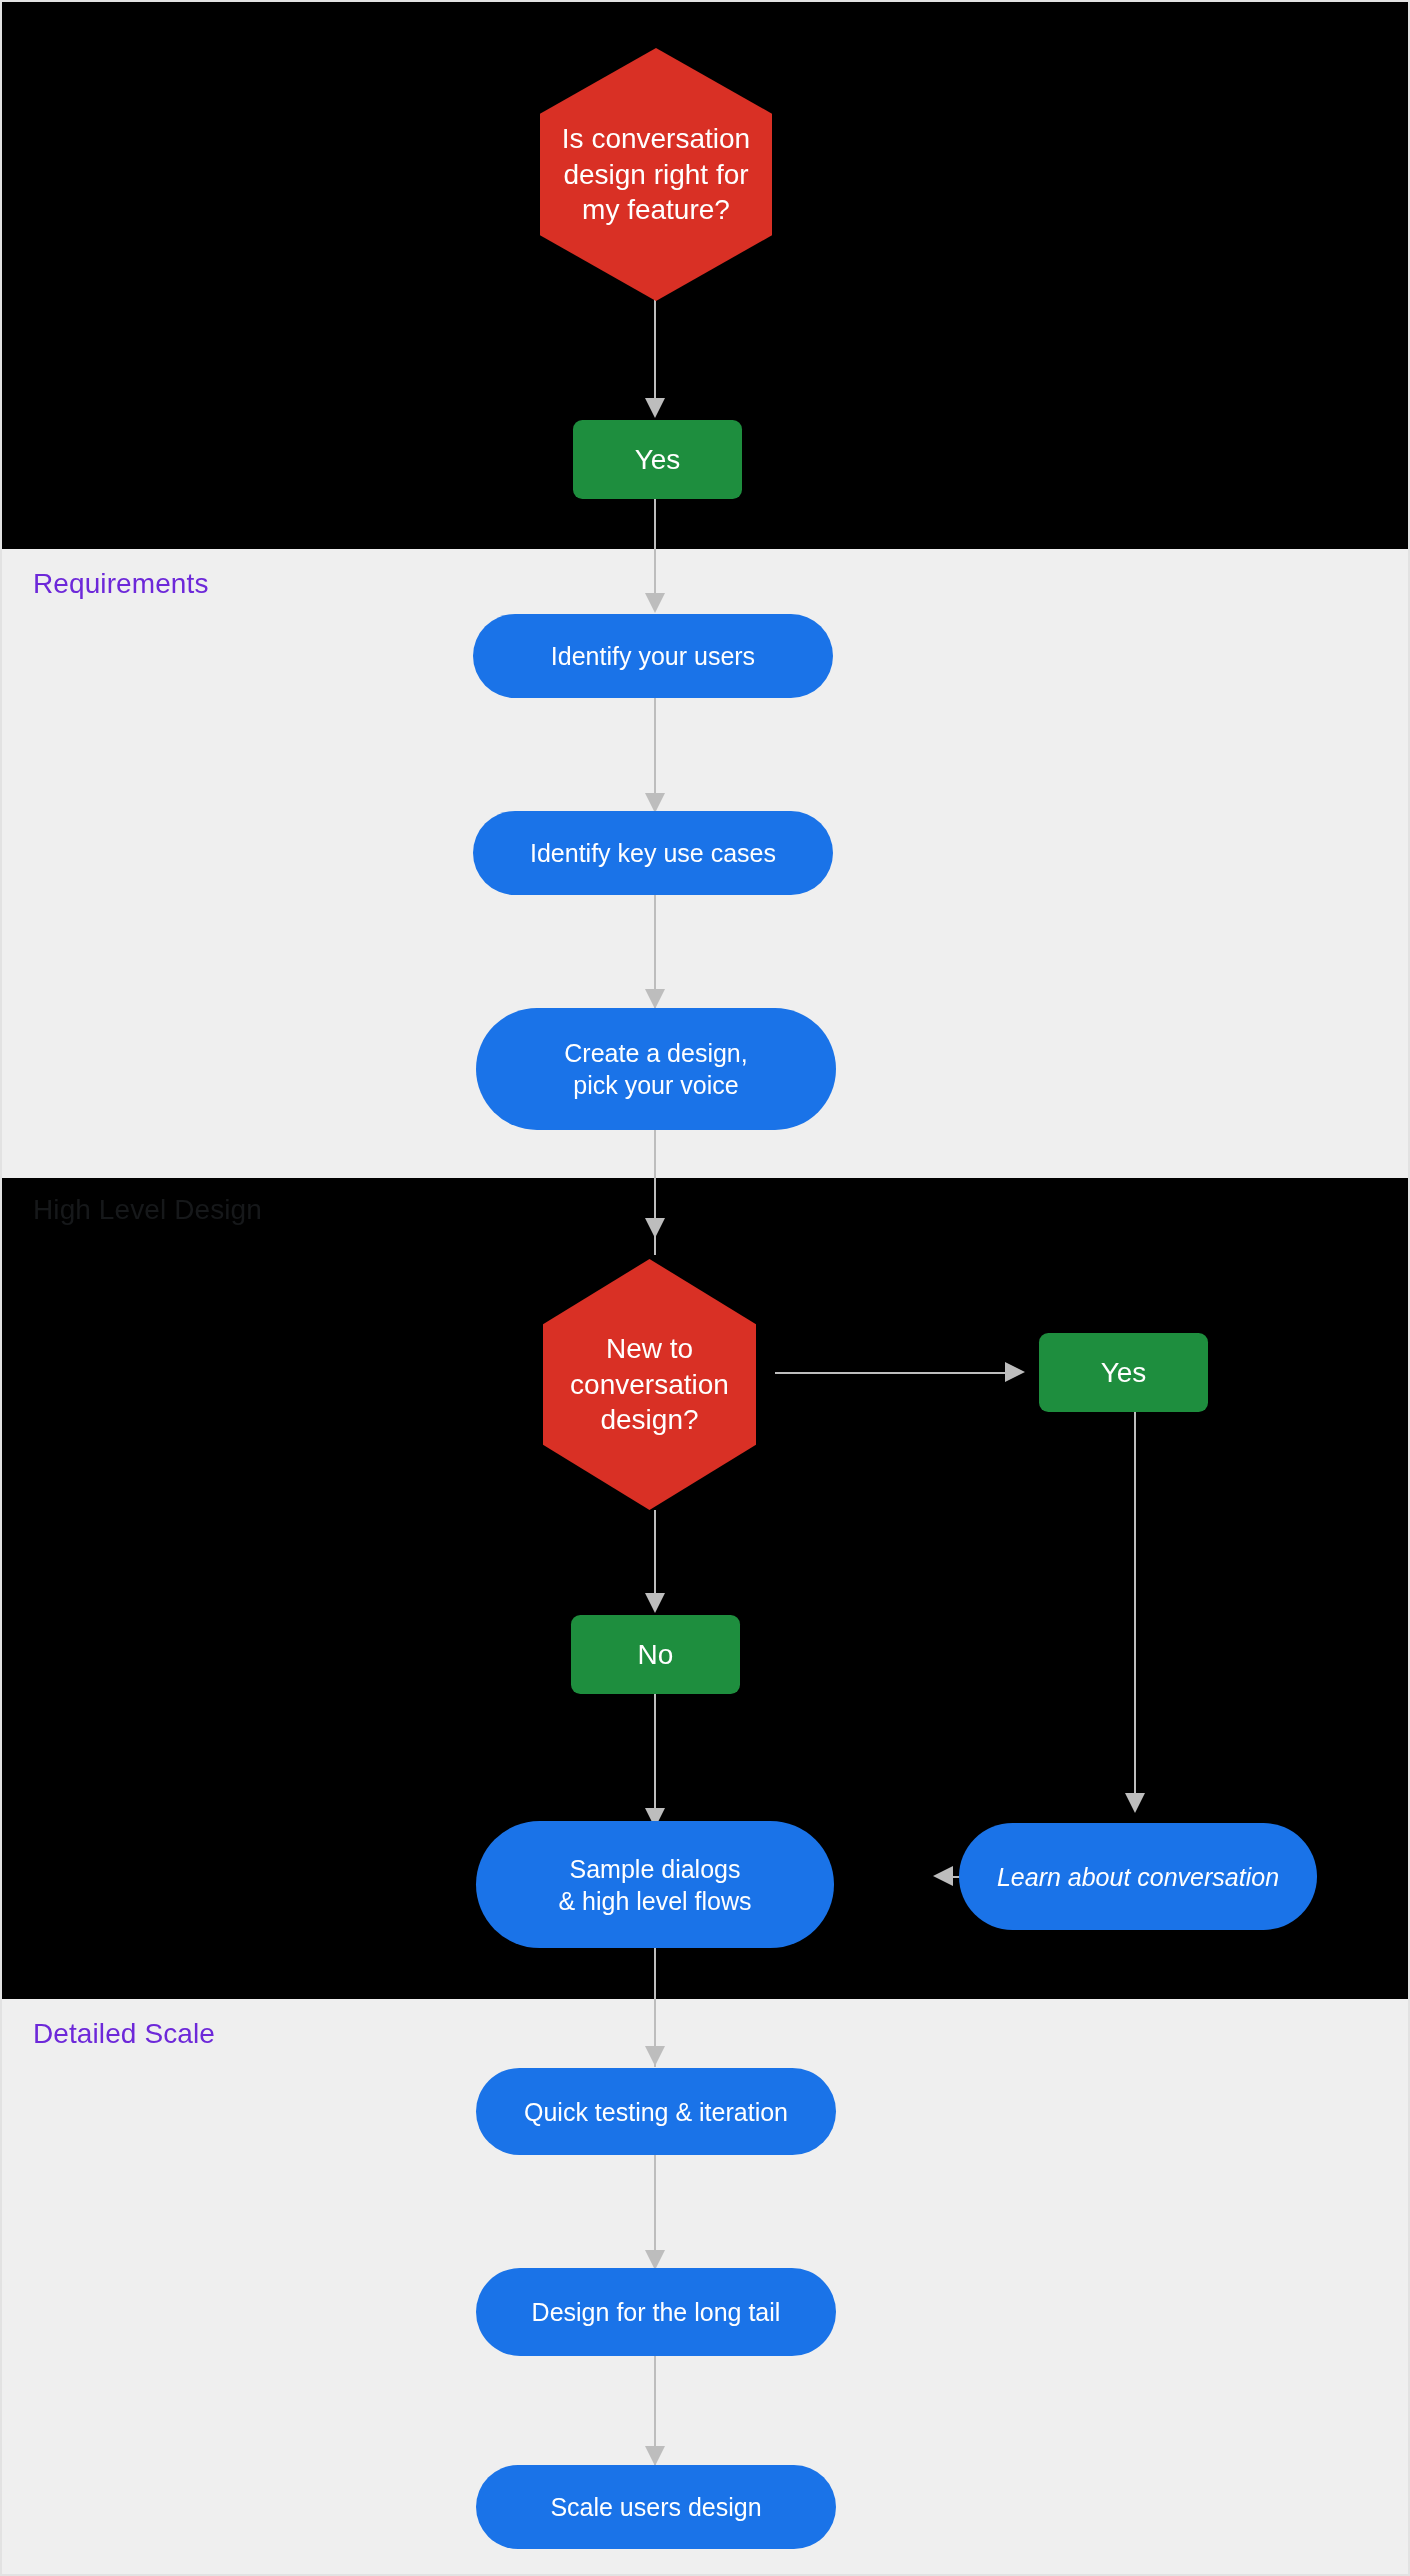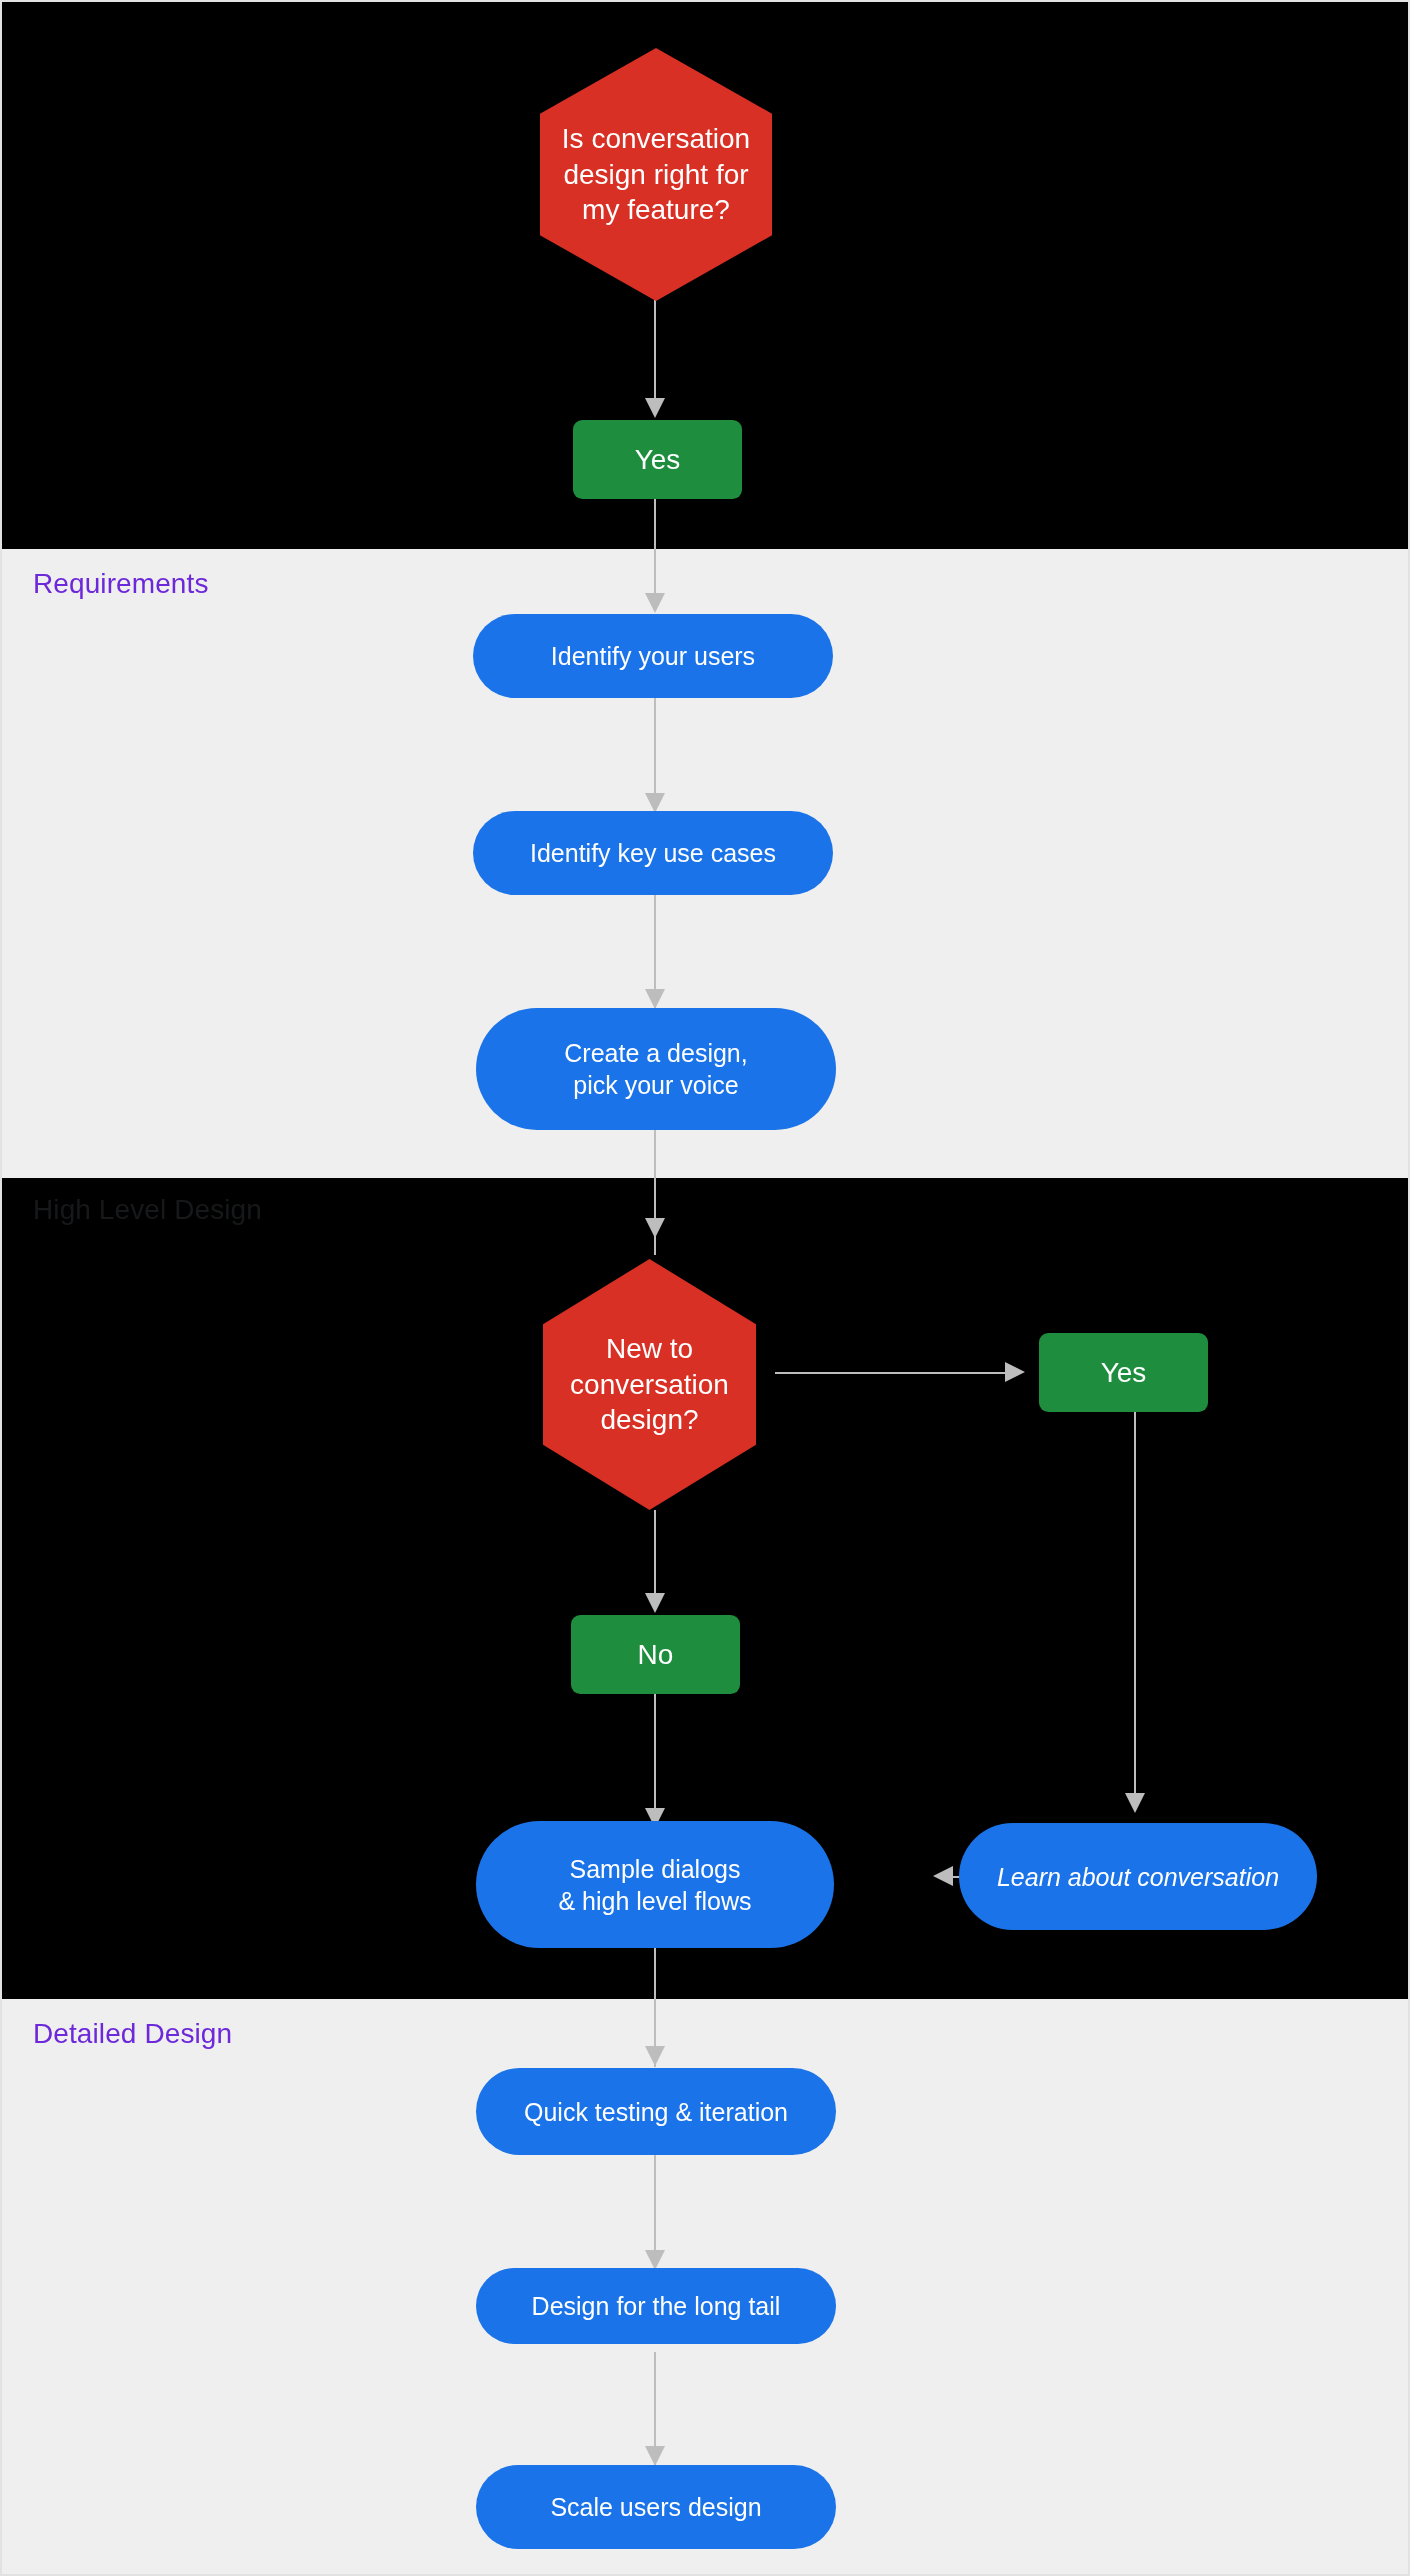--- a/index.html
+++ b/index.html
@@ -121,21 +121,21 @@
   <div class="band band-light" style="top:547px; height:628px;"></div>
 
   <div class="band band-dark" style="top:1176px; height:821px;"></div>
 
   <div class="band band-light" style="top:1997px; height:573px;"></div>
 
   <div class="band-label" style="top:566px;">Requirements</div>
 
   <div class="band-label on-dark" style="top:1192px;">High Level Design</div>
 
-  <div class="band-label" style="top:2016px;">Detailed Design</div>
+  <div class="band-label" style="top:2016px;">Detailed Scale</div>
 
   <div class="conn-v" style="left:652px; top:297px; height:116px;"></div>
   <div class="arrow down" style="left:643px; top:396px;"></div>
 
   <div class="conn-v" style="left:652px; top:496px; height:111px;"></div>
   <div class="arrow down" style="left:643px; top:591px;"></div>
 
   <div class="conn-v" style="left:652px; top:696px; height:113px;"></div>
   <div class="arrow down" style="left:643px; top:791px;"></div>
 
@@ -190,18 +190,18 @@
 
   <div class="node chip" style="left:569px; top:1613px; width:169px; height:79px;">No</div>
 
   <div class="node pill" style="left:957px; top:1821px; width:358px; height:107px;font-style:italic;">Learn about conversation</div>
 
   <div class="node pill" style="left:474px; top:1819px; width:358px; height:127px;">Sample dialogs
 &amp; high level flows</div>
 
   <div class="node pill" style="left:474px; top:2066px; width:360px; height:87px;">Quick testing &amp; iteration</div>
 
-  <div class="node pill" style="left:474px; top:2266px; width:360px; height:76px;">Design for the long tail</div>
+  <div class="node pill" style="left:474px; top:2266px; width:360px; height:88px;">Design for the long tail</div>
 
   <div class="node pill" style="left:474px; top:2463px; width:360px; height:84px;">Scale users design</div>
 
 </div>
 
 
 </body></html>

